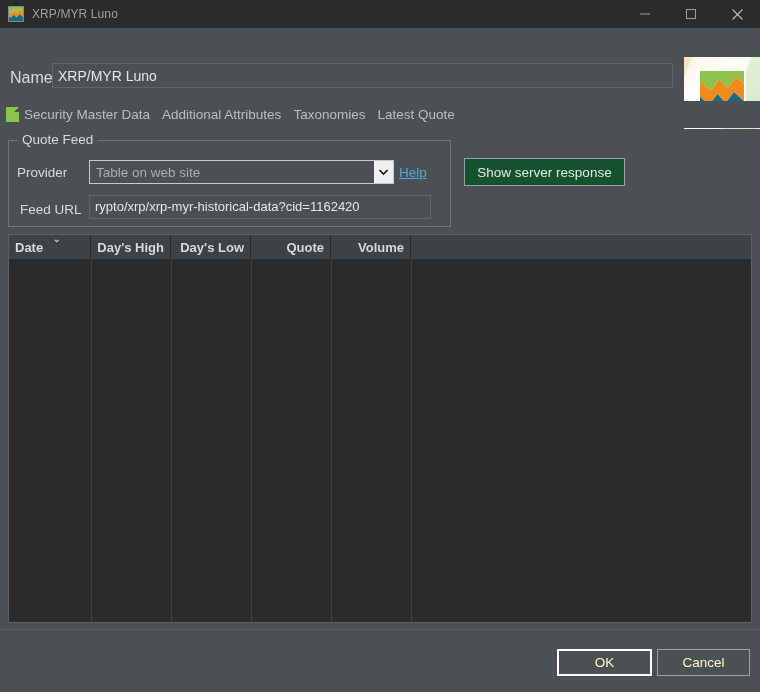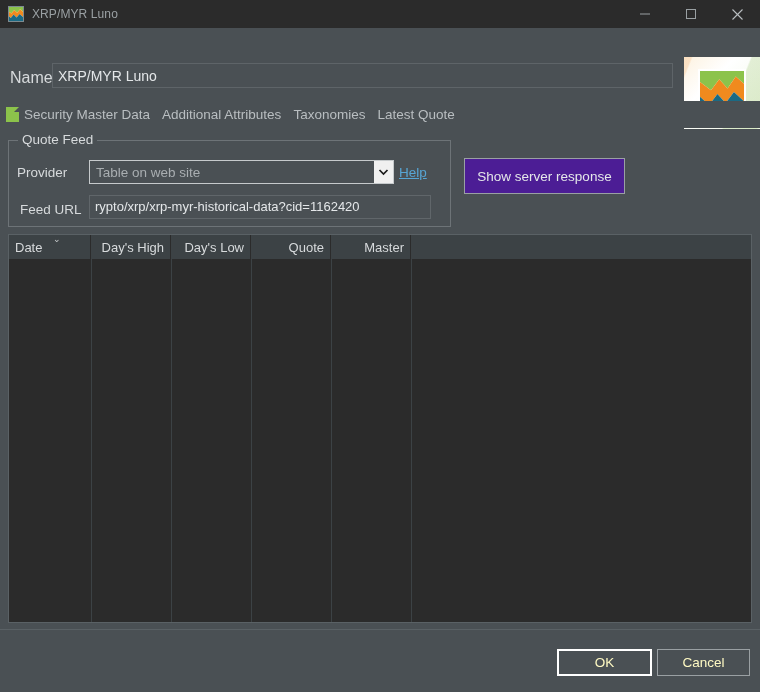--- a/index.html
+++ b/index.html
@@ -122,35 +122,35 @@
     position: absolute; left: 20px; top: 202px;
     font-size: 13.5px; color: #d7dadc;
   }
   .feedurl-input {
     position: absolute; left: 89px; top: 195px; width: 342px; height: 24px;
     border: 1px solid #60666a; background: #4a5054;
     color: #e4e7e9; font-size: 13px; padding: 0 5px; line-height: 22px;
     white-space: nowrap; overflow: hidden;
   }
   .srv-btn {
-    position: absolute; left: 464px; top: 158px; width: 161px; height: 36px;
-    border: 1px solid #9aa0a3; background: #4c1d95;
+    position: absolute; left: 464px; top: 158px; width: 161px; height: 28px;
+    border: 1px solid #9aa0a3; background: #14532d;
     color: #e4e7e9; font-size: 13.5px;
     display: flex; align-items: center; justify-content: center;
     font-family: "Liberation Sans", sans-serif;
   }
 
   
   .table-wrap {
     position: absolute; left: 8px; top: 234px; width: 744px; height: 389px;
     background: #2b2b2b; border: 1px solid #5a6165;
   }
   .thead {
     position: relative; height: 24px; width: 100%;
-    background: #3c4245; display: flex;
+    background: #3c4245; display: flex; font-weight: bold;
   }
   .th {
     height: 24px; position: relative;
     border-right: 1px solid #2b2b2b;
     font-size: 13px; color: #d7dadc;
     display: flex; align-items: center;
     overflow: hidden; white-space: nowrap;
   }
   .th.left  { justify-content: flex-start; padding-left: 6px; }
   .th.right { justify-content: flex-end;   padding-right: 6px; }
@@ -275,21 +275,21 @@
     <div class="th right" style="width:80px">
       <span>Day's High</span>
     </div>
     <div class="th right" style="width:80px">
       <span>Day's Low</span>
     </div>
     <div class="th right" style="width:80px">
       <span>Quote</span>
     </div>
     <div class="th right" style="width:80px">
-      <span>Master</span>
+      <span>Volume</span>
     </div>
     <div class="th fill"></div>
   </div>
   <div class="tbody">
     <div class="colline" style="left:82px"></div>
     <div class="colline" style="left:162px"></div>
     <div class="colline" style="left:242px"></div>
     <div class="colline" style="left:322px"></div>
     <div class="colline" style="left:402px"></div>
   </div>

